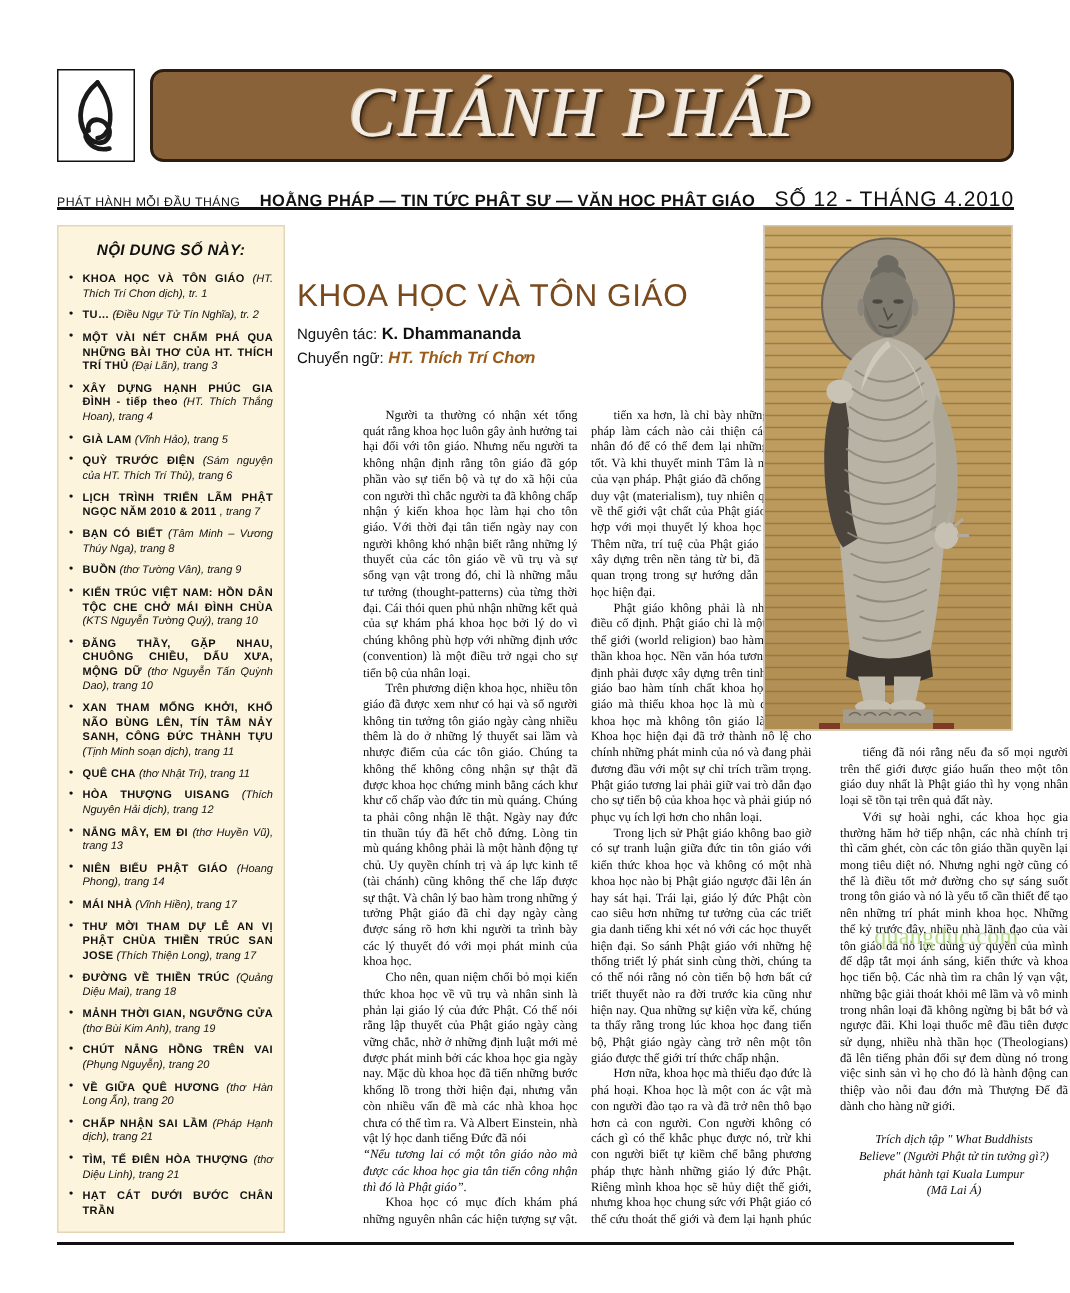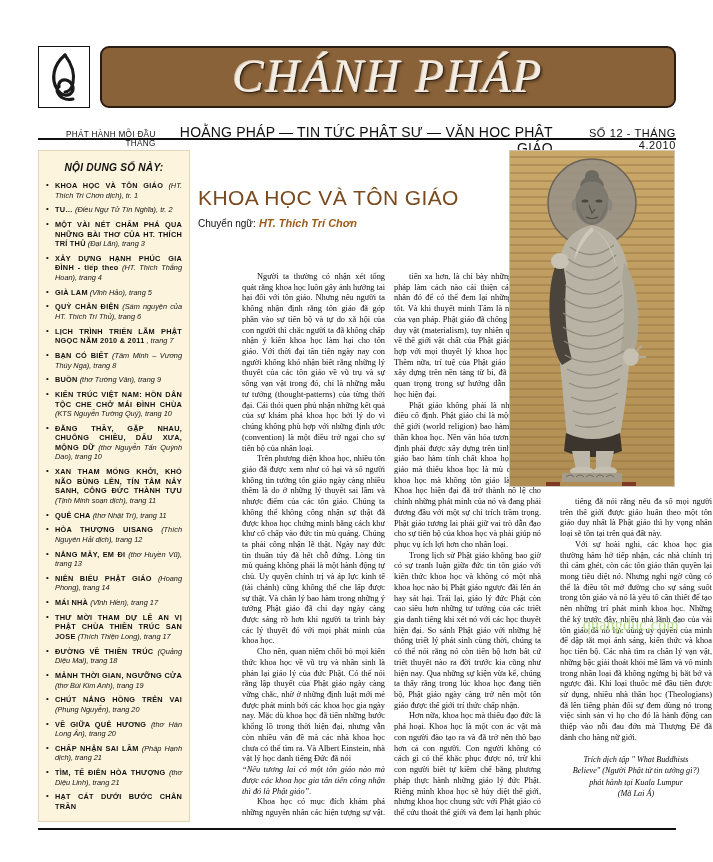--- a/index.html
+++ b/index.html
@@ -74,22 +74,22 @@
     width: 638px;
     display: flex;
     align-items: baseline;
     justify-content: space-between;
     font-size: 8.5px;
     letter-spacing: .4px;
     color: #111;
     text-align: right;
   }
   .subline .left { font-size: 8.2px; letter-spacing: .3px; }
-  .subline .mid  { font-weight: normal; font-size: 14px; letter-spacing: .2px; }
-  .subline .right{ font-size: 11px; letter-spacing: .6px; }
+  .subline .mid  { font-weight: bold; font-size: 11px; letter-spacing: .2px; }
+  .subline .right{ font-size: 14px; letter-spacing: .6px; }
 
   .rule-top {
     position: absolute;
     left: 38px; top: 138px;
     width: 638px; height: 2px;
     background: #111;
   }
   .rule-bottom {
     position: absolute;
     left: 38px; top: 828px;
@@ -238,21 +238,21 @@
   <div class="rule-bottom"></div>
 
   <div class="toc">
     <div class="toc-heading">NỘI DUNG SỐ NÀY:</div>
     <ul id="toc-list">
         <li><span class="t">KHOA HỌC VÀ TÔN GIÁO</span><span class="s"> (HT. Thích Trí Chơn dịch), tr. 1</span></li>
         <li><span class="t">TU…</span><span class="s"> (Điều Ngự Tử Tín Nghĩa), tr. 2</span></li>
         <li><span class="t">MỘT VÀI NÉT CHẤM PHÁ QUA NHỮNG BÀI THƠ CỦA HT. THÍCH TRÍ THỦ</span><span class="s"> (Đại Lãn), trang 3</span></li>
         <li><span class="t">XÂY DỰNG HẠNH PHÚC GIA ĐÌNH - tiếp theo</span><span class="s"> (HT. Thích Thắng Hoan), trang 4</span></li>
         <li><span class="t">GIÀ LAM</span><span class="s"> (Vĩnh Hảo), trang 5</span></li>
-        <li><span class="t">QUỲ CHÂN ĐIỆN</span><span class="s"> (Sám nguyện của HT. Thích Trí Thủ), trang 6</span></li>
+        <li><span class="t">QUỲ TRƯỚC ĐIỆN</span><span class="s"> (Sám nguyện của HT. Thích Trí Thủ), trang 6</span></li>
         <li><span class="t">LỊCH TRÌNH TRIỂN LÃM PHẬT NGỌC NĂM 2010 &amp; 2011</span><span class="s"> , trang 7</span></li>
         <li><span class="t">BẠN CÓ BIẾT</span><span class="s"> (Tâm Minh – Vương Thúy Nga), trang 8</span></li>
         <li><span class="t">BUỒN</span><span class="s"> (thơ Tường Vân), trang 9</span></li>
         <li><span class="t">KIẾN TRÚC VIỆT NAM: HỒN DÂN TỘC CHE CHỞ MÁI ĐÌNH CHÙA</span><span class="s"> (KTS Nguyễn Tường Quý), trang 10</span></li>
         <li><span class="t">ĐĂNG THẦY, GẶP NHAU, CHUÔNG CHIỀU, DẤU XƯA, MỘNG DỮ</span><span class="s"> (thơ Nguyễn Tấn Quỳnh Dao), trang 10</span></li>
         <li><span class="t">XAN THAM MỐNG KHỞI, KHỔ NÃO BÙNG LÊN, TÍN TÂM NẢY SANH, CÔNG ĐỨC THÀNH TỰU</span><span class="s"> (Tịnh Minh soạn dịch), trang 11</span></li>
         <li><span class="t">QUÊ CHA</span><span class="s"> (thơ Nhật Trí), trang 11</span></li>
         <li><span class="t">HÒA THƯỢNG UISANG</span><span class="s"> (Thích Nguyên Hải dịch), trang 12</span></li>
         <li><span class="t">NẮNG MÂY, EM ĐI</span><span class="s"> (thơ Huyền Vũ), trang 13</span></li>
         <li><span class="t">NIÊN BIỂU PHẬT GIÁO</span><span class="s"> (Hoang Phong), trang 14</span></li>
@@ -263,20 +263,24 @@
         <li><span class="t">CHÚT NẮNG HỒNG TRÊN VAI</span><span class="s"> (Phụng Nguyễn), trang 20</span></li>
         <li><span class="t">VỀ GIỮA QUÊ HƯƠNG</span><span class="s"> (thơ Hàn Long Ẩn), trang 20</span></li>
         <li><span class="t">CHẤP NHẬN SAI LẦM</span><span class="s"> (Pháp Hạnh dịch), trang 21</span></li>
         <li><span class="t">TÌM, TẾ ĐIÊN HÒA THƯỢNG</span><span class="s"> (thơ Diệu Linh), trang 21</span></li>
         <li><span class="t">HẠT CÁT DƯỚI BƯỚC CHÂN TRẦN</span></li>
       </ul>
   </div>
 
   <div class="article-title">KHOA HỌC VÀ TÔN GIÁO</div>
   <div class="byline">
+    <div>
+      <span class="lab">Nguyên tác:</span>
+      <span class="au">K. Dhammananda</span>
+    </div>
     <div>
       <span class="lab">Chuyển ngữ:</span>
       <span class="tr">HT. Thích Trí Chơn</span>
     </div>
   </div>
 
   <div class="col" id="col1">
       <p>Người ta thường có nhận xét tổng quát rằng khoa học luôn gây ảnh hưởng tai hại đối với tôn giáo. Nhưng nếu người ta không nhận định rằng tôn giáo đã góp phần vào sự tiến bộ và tự do xã hội của con người thì chắc người ta đã không chấp nhận ý kiến khoa học làm hại cho tôn giáo. Với thời đại tân tiến ngày nay con người không khó nhận biết rằng những lý thuyết của các tôn giáo về vũ trụ và sự sống vạn vật trong đó, chỉ là những mẫu tư tưởng (thought-patterns) của từng thời đại. Cái thói quen phủ nhận những kết quả của sự khám phá khoa học bởi lý do vì chúng không phù hợp với những định ước (convention) là một điều trở ngại cho sự tiến bộ của nhân loại.</p>
       <p>Trên phương diện khoa học, nhiều tôn giáo đã được xem như có hại và số người không tin tưởng tôn giáo ngày càng nhiều thêm là do ở những lý thuyết sai lầm và nhược điểm của các tôn giáo. Chúng ta không thể không công nhận sự thật đã được khoa học chứng minh bằng cách khư khư cố chấp vào đức tin mù quáng. Chúng ta phải công nhận lẽ thật. Ngày nay đức tin thuần túy đã hết chỗ đứng. Lòng tin mù quáng không phải là một hành động tự chủ. Uy quyền chính trị và áp lực kinh tế (tài chánh) cũng không thể che lấp được sự thật. Và chân lý bao hàm trong những ý tưởng Phật giáo đã chỉ dạy ngày càng được sáng rõ hơn khi người ta trình bày các lý thuyết đó với mọi phát minh của khoa học.</p>
       <p>Cho nên, quan niệm chối bỏ mọi kiến thức khoa học về vũ trụ và nhân sinh là phản lại giáo lý của đức Phật. Có thể nói rằng lập thuyết của Phật giáo ngày càng vững chắc, nhờ ở những định luật mới mẻ được phát minh bởi các khoa học gia ngày nay. Mặc dù khoa học đã tiến những bước khổng lồ trong thời hiện đại, nhưng vẫn còn nhiều vấn đề mà các nhà khoa học chưa có thể tìm ra. Và Albert Einstein, nhà vật lý học danh tiếng Đức đã nói</p>

